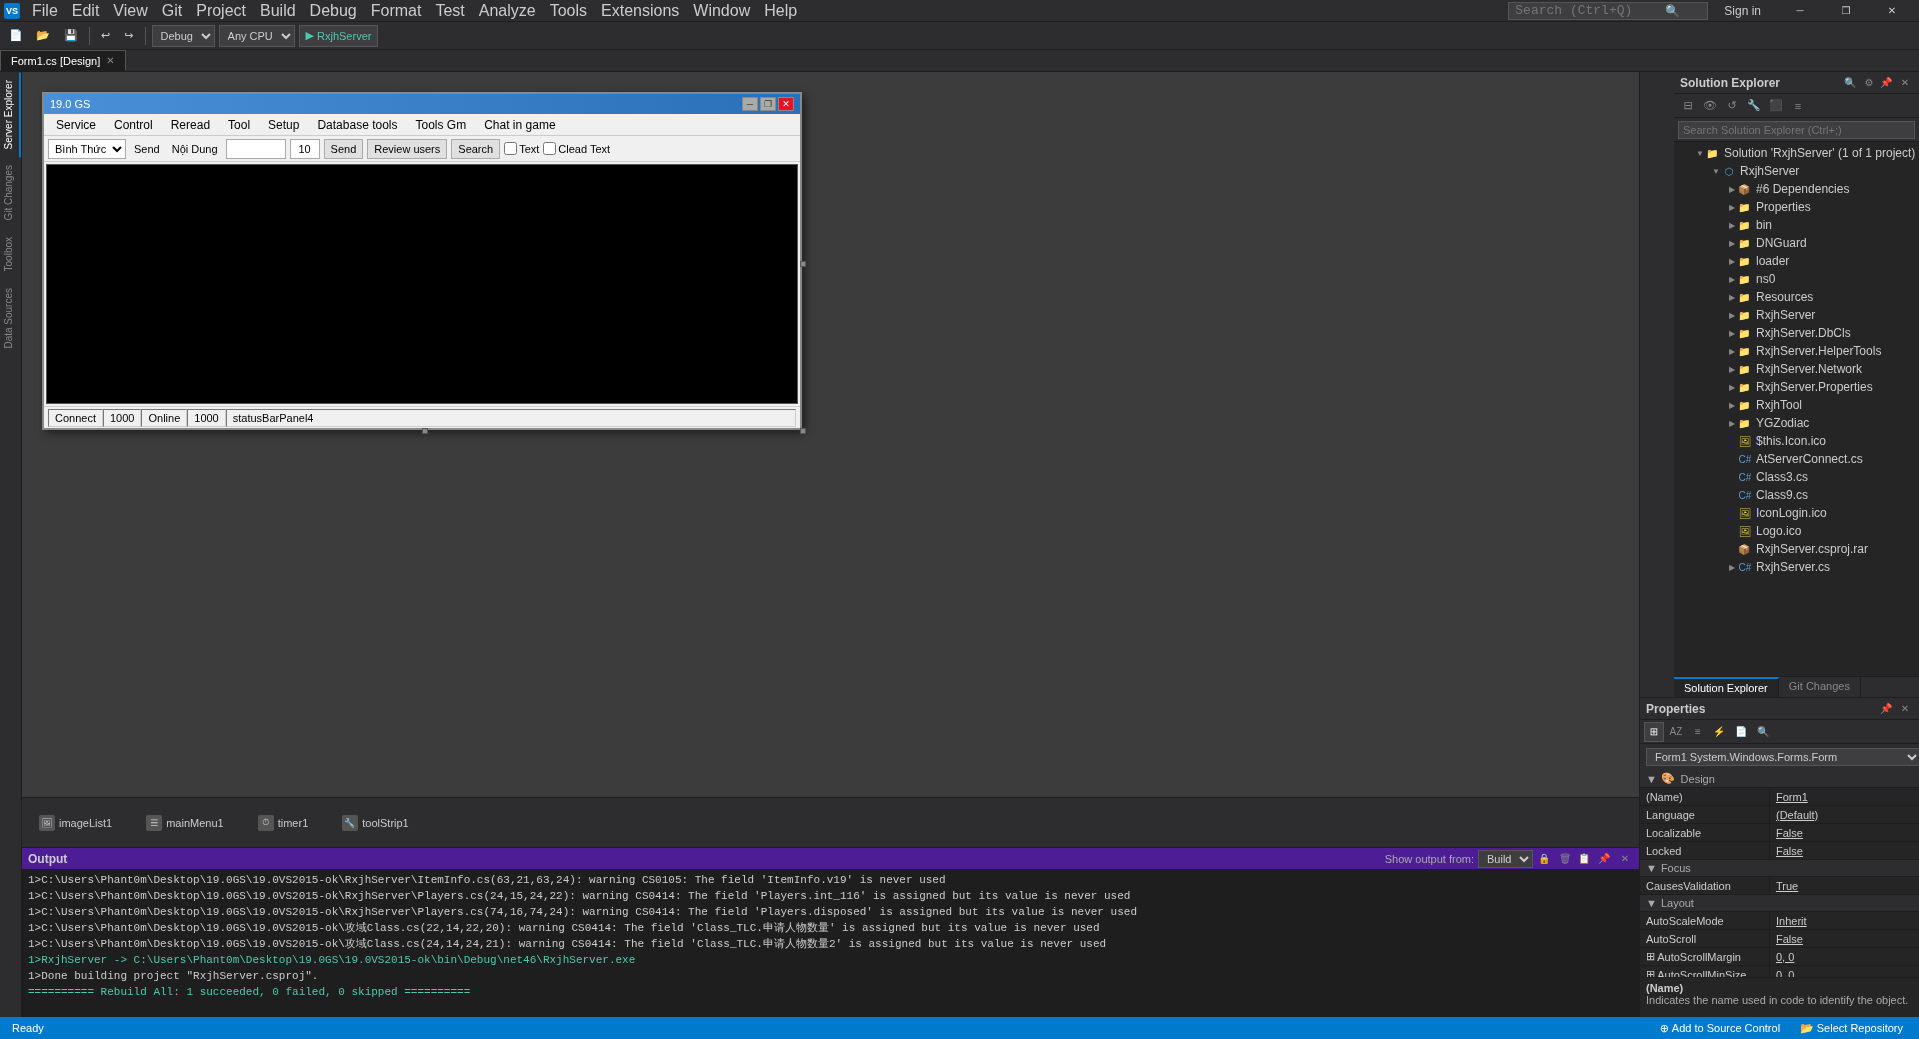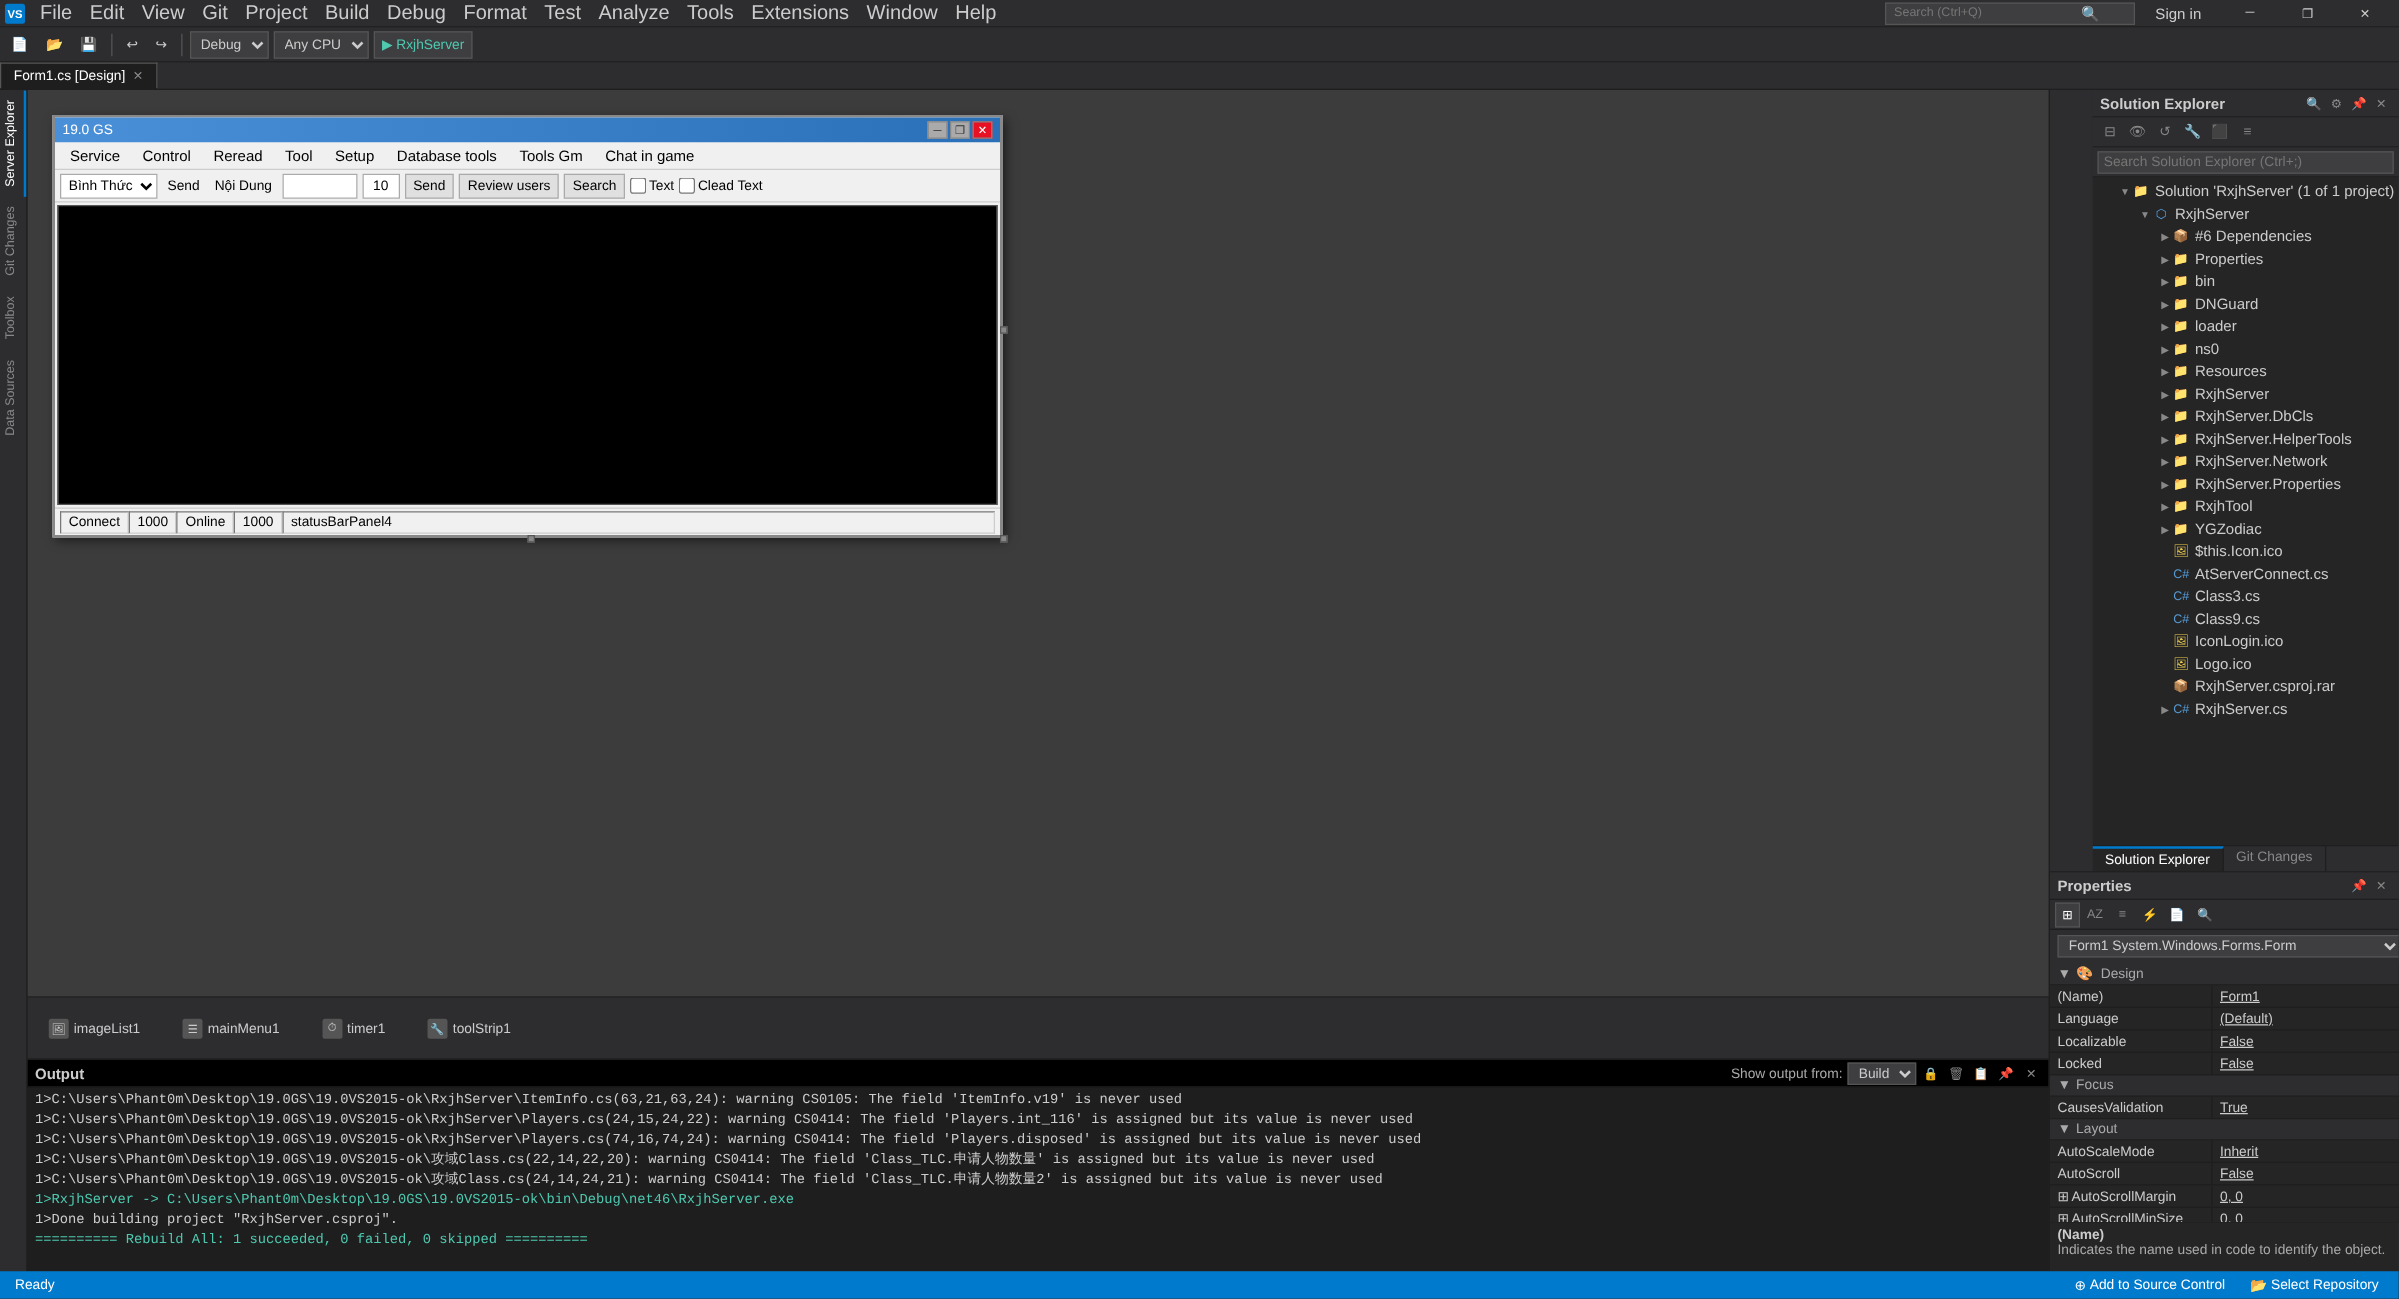--- a/index.html
+++ b/index.html
@@ -48,23 +48,24 @@
       background: #3e3e40;
       border: 1px solid #555;
       height: 18px;
       padding: 0 6px;
       width: 200px;
     }
     .search-box input {
       background: transparent;
       border: none;
       color: #ccc;
-      font-size: 10px;
+      font-size: 13px;
       outline: none;
       width: 150px;
+      font-family: Liberation Mono, monospace;
     }
     .sign-in-area {
       margin-left: 8px;
       color: #ccc;
       font-size: 12px;
       padding: 0 6px;
     }
     .window-controls {
       display: flex;
       margin-left: 8px;
@@ -576,21 +577,21 @@
     
     .output-panel {
       height: 170px;
       background: #1e1e1e;
       border-top: 1px solid #1e1e1e;
       display: flex;
       flex-direction: column;
       flex-shrink: 0;
     }
     .output-header {
-      background: #000000;
+      background: #4c1d95;
       height: 22px;
       display: flex;
       align-items: center;
       justify-content: space-between;
       padding: 0 6px;
       border-bottom: 1px solid #1e1e1e;
     }
     .output-title {
       font-size: 12px;
       color: #ccc;

